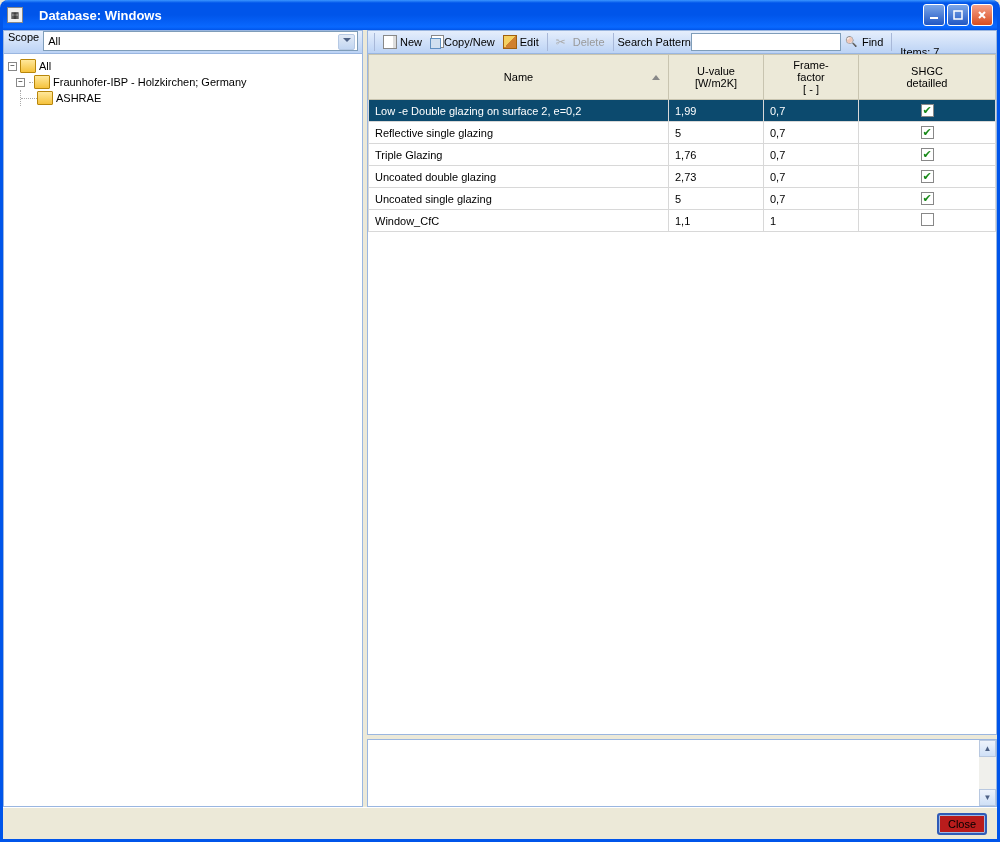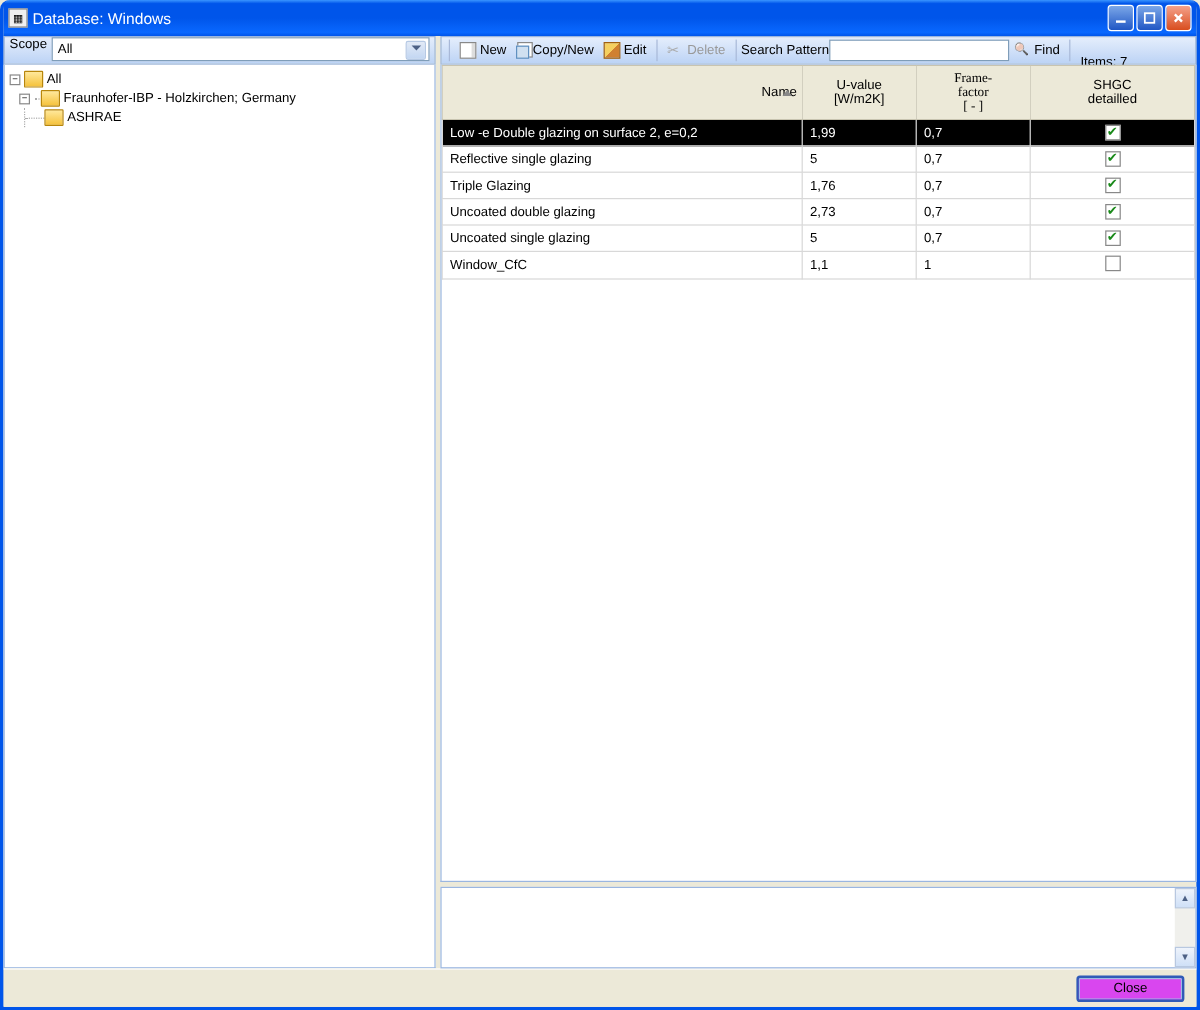--- a/index.html
+++ b/index.html
@@ -35,23 +35,24 @@
     background: #f0f0f0;
     border: 1px solid #888;
     margin-right: 4px;
     display: inline-flex;
     align-items: center;
     justify-content: center;
     font-size: 9px;
   }
   .titlebar-text {
     color: white;
-    font-weight: normal;
+    font-weight: bold;
     font-size: 13px;
     flex: 1;
+    margin-left: 12px;
   }
   .win-buttons { display: flex; gap: 2px; }
   .win-btn {
     width: 22px; height: 22px;
     border: 1px solid #fff;
     border-radius: 3px;
     display: flex;
     align-items: center;
     justify-content: center;
     color: white;
@@ -224,41 +225,41 @@
   }
   th {
     background: #ece9d8;
     border: 1px solid #c8c4b0;
     font-weight: normal;
     padding: 4px;
     height: 38px;
     text-align: center;
     position: relative;
   }
-  th.name { width: 300px; text-align: right; }
+  th.name { width: 300px; }
   th.uval { width: 95px; }
-  th.ff { width: 95px; font-family: Liberation Serif, serif; }
+  th.ff { width: 95px; }
   th.shgc { width: auto; }
   .sort-arrow {
     position: absolute;
     right: 8px;
     top: 50%;
     margin-top: -2px;
     width: 0; height: 0;
     border-left: 4px solid transparent;
     border-right: 4px solid transparent;
     border-bottom: 5px solid #888;
   }
   td {
     border: 1px solid #d8d8d8;
     padding: 3px 6px;
     height: 22px;
   }
   tr.selected td {
-    background: #000000;
+    background: #0c4a6e;
     color: white;
   }
   td.center { text-align: center; }
   .chk {
     width: 13px; height: 13px;
     border: 1px solid #888;
     display: inline-flex;
     align-items: center;
     justify-content: center;
     background: white;
@@ -296,23 +297,23 @@
   .footer {
     height: 32px;
     background: #ece9d8;
     border-top: 1px solid #fff;
     display: flex;
     align-items: center;
     justify-content: flex-end;
     padding: 0 10px;
   }
   .close-btn {
-    width: 90px;
+    width: 50px;
     height: 22px;
-    background: #d946ef;
+    background: #b91c1c;
     border: 2px solid #2f5bb7;
     border-radius: 3px;
     display: flex;
     align-items: center;
     justify-content: center;
     box-shadow: inset 0 0 0 1px #9fb9e4;
   }
   .dotted-vline {
     border-left: 1px dotted #aaa;
     display: inline-block;

